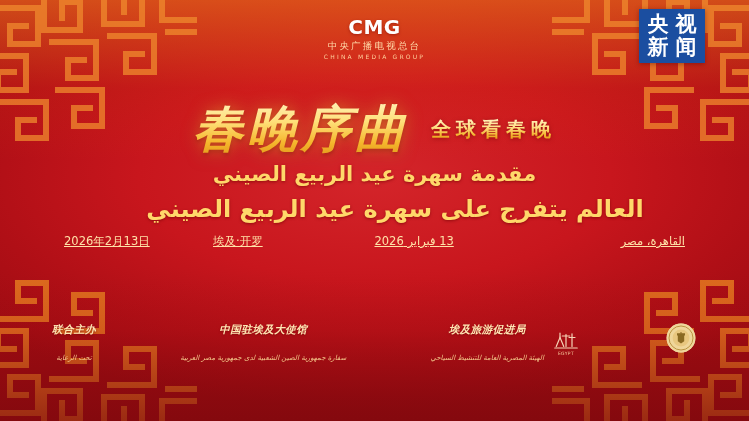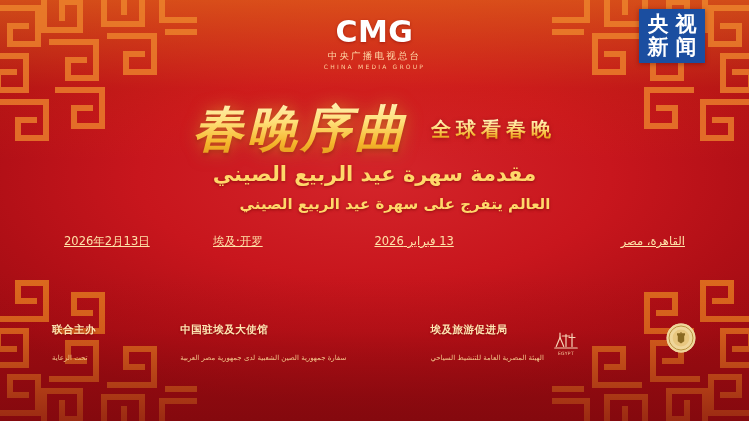--- a/index.html
+++ b/index.html
@@ -38,21 +38,21 @@
     pointer-events:none;
   }
 
   
   .cmg-logo{
     position:absolute;top:17px;left:50%;transform:translateX(-50%);
     text-align:center;line-height:1;
   }
   .cmg-mark{
     font-family:"DejaVu Sans","Liberation Sans",sans-serif;
-    font-weight:bold;font-size:30px;letter-spacing:.5px;color:#ffffff;
+    font-weight:bold;font-size:20px;letter-spacing:.5px;color:#ffffff;
     text-shadow:0 1px 3px rgba(120,0,0,.5);
   }
   .cmg-cn{
     margin-top:4px;font-size:9.5px;color:#ffd9a8;letter-spacing:2.2px;
   }
   .cmg-en{
     margin-top:3px;font-size:6px;color:#ffcf9a;letter-spacing:2.2px;
   }
 
   .news-badge{
@@ -89,41 +89,41 @@
     filter:drop-shadow(0 1px 2px rgba(110,0,0,.55));
   }
 
   .ar-line{
     position:absolute;left:0;right:0;text-align:center;
     direction:rtl;font-weight:bold;color:#ffd86a;
     font-family:"DejaVu Sans","Liberation Sans",sans-serif;
     text-shadow:0 1px 3px rgba(110,0,0,.6);
   }
   .ar1{top:162px;font-size:21px;}
-  .ar2{top:195px;font-size:15px;margin-left:41px;}
+  .ar2{top:195px;font-size:24px;margin-left:41px;}
 
   
   .meta{
     position:absolute;top:234px;left:0;right:0;
     display:flex;align-items:flex-start;
     padding:0 64px;color:#ffe2a8;font-size:11.5px;text-decoration:underline;
   }
   .meta .m1{width:24%;text-align:left;}
   .meta .m2{width:26%;text-align:left;}
   .meta .m3{width:26%;text-align:left;direction:rtl;}
   .meta .m4{width:24%;text-align:right;direction:rtl;}
 
   
   .sponsors{
     position:absolute;bottom:58px;left:0;right:0;
     display:flex;align-items:flex-start;justify-content:space-between;
     padding:0 52px;
   }
   .sp{display:flex;align-items:center;gap:7px;}
-  .sp-txt{text-align:left;line-height:1.45;}
+  .sp-txt{text-align:center;line-height:1.45;font-style:italic;}
   .sp-cn{
     color:#ffe7b4;font-size:10.5px;font-weight:bold;letter-spacing:.5px;
     text-shadow:0 1px 2px rgba(110,0,0,.6);
   }
   .sp-ar{
     color:#f3c789;font-size:7px;direction:rtl;margin-top:16px;
     white-space:nowrap;
   }
 
   .logo-tourism{width:30px;height:30px;flex:0 0 auto;opacity:.9;}

